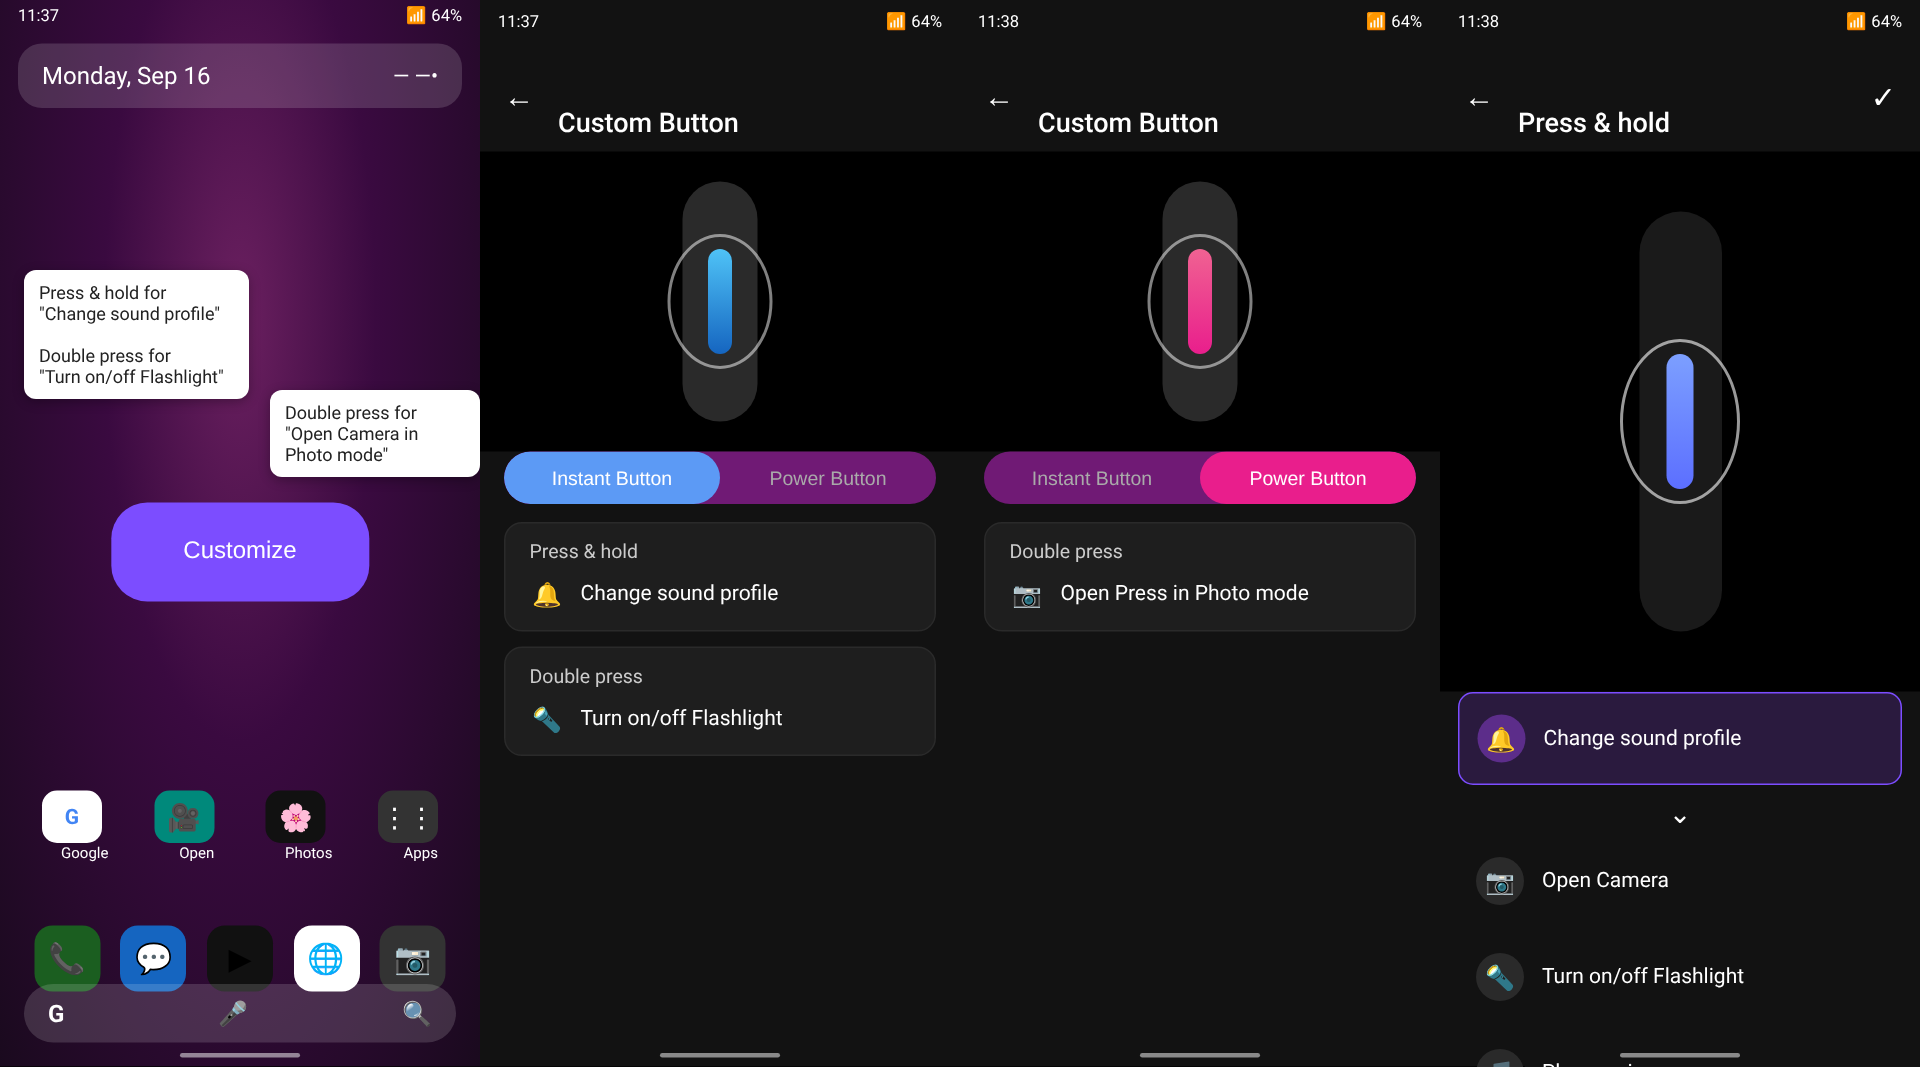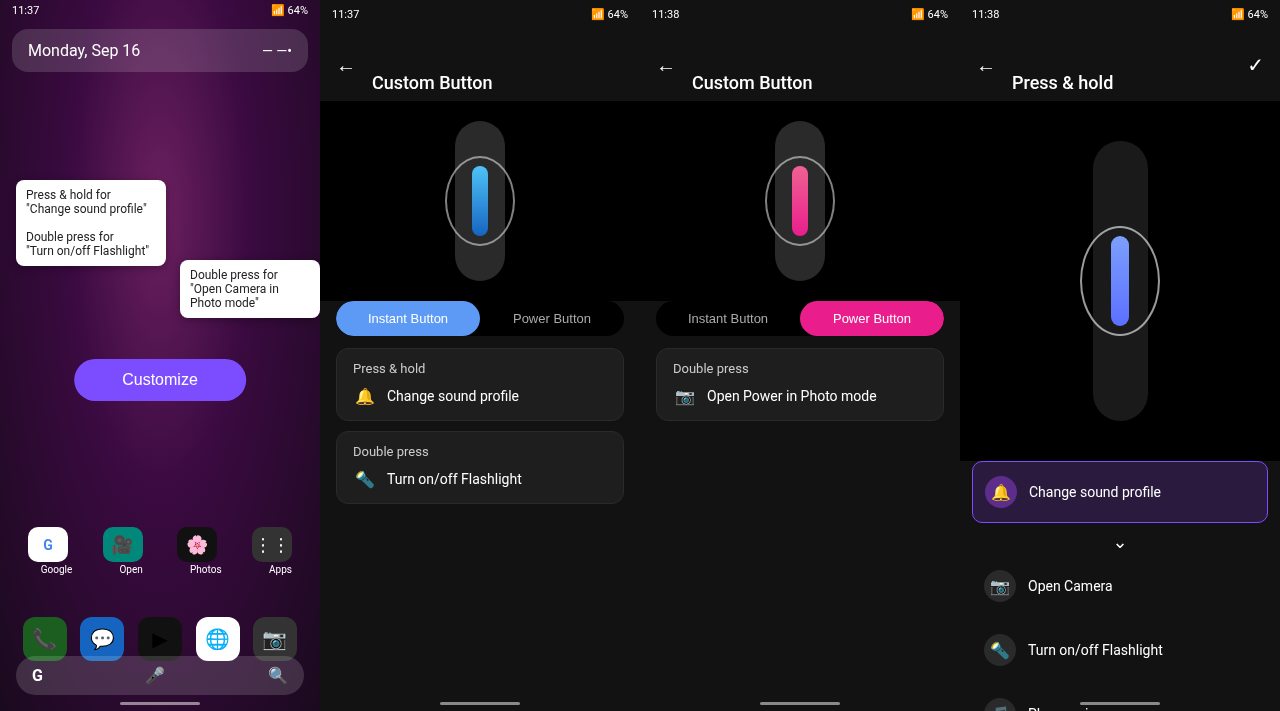--- a/index.html
+++ b/index.html
@@ -84,21 +84,21 @@
     .customize-btn {
       position: absolute;
       z-index: 10;
       bottom: 310px;
       left: 50%;
       transform: translateX(-50%);
       background: #7c4dff;
       color: white;
       border: none;
       border-radius: 24px;
-      padding: 12px 48px;
+      padding: 24px 48px;
       font-size: 16px;
       cursor: pointer;
       white-space: nowrap;
     }
     .app-grid {
       position: absolute;
       z-index: 10;
       bottom: 120px;
       left: 0; right: 0;
       padding: 0 24px;
@@ -245,21 +245,21 @@
       border-radius: 50%;
       top: 50%;
       left: 50%;
       transform: translate(-50%, -50%);
     }
     .tab-bar {
       display: flex;
       margin: 0 16px 12px;
       border-radius: 24px;
       overflow: hidden;
-      background: #000000;
+      background: #701a75;
     }
     .tab-btn {
       flex: 1;
       padding: 10px 0;
       text-align: center;
       font-size: 13px;
       font-weight: 500;
       cursor: pointer;
       border: none;
       outline: none;
@@ -535,21 +535,21 @@
   <div class="tab-bar">
     <button class="tab-btn inactive">Instant Button</button>
     <button class="tab-btn active-pink">Power Button</button>
   </div>
 
   <div class="action-cards">
     <div class="action-card">
       <div class="card-title">Double press</div>
       <div class="card-action">
         <span class="action-icon">📷</span>
-        <span>Open Power in Photo mode</span>
+        <span>Open Press in Photo mode</span>
       </div>
     </div>
   </div>
 
   <div class="home-indicator"></div>
 </div>
 
 <div class="panel-selection">
   <div class="status-bar-dark">
     <span>11:38</span>

